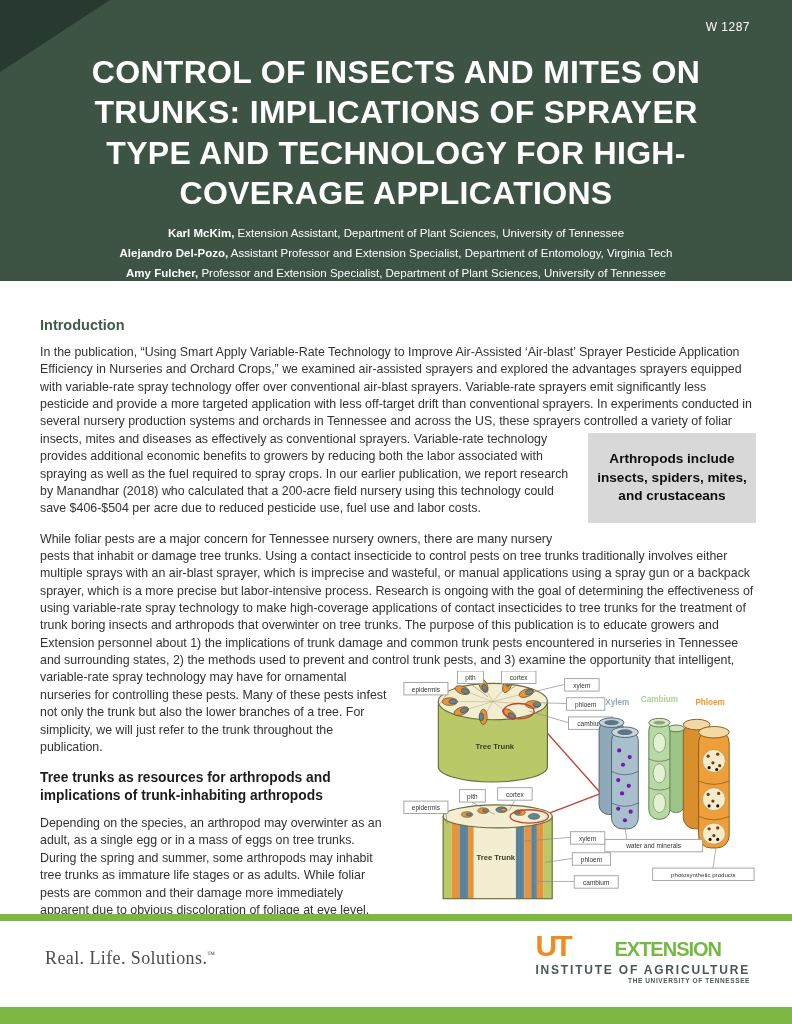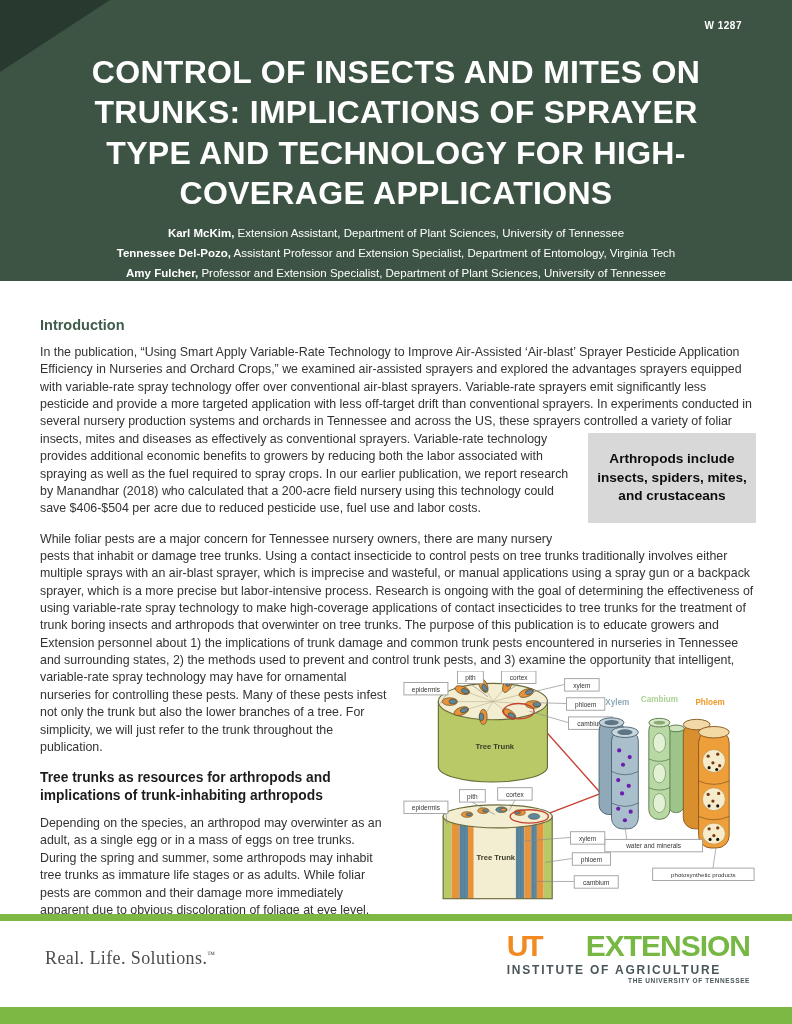--- a/index.html
+++ b/index.html
@@ -4,21 +4,21 @@
 <style>
   html,body{margin:0;padding:0;background:#e8e8e8;}
   .page{
     position:relative;width:792px;height:1024px;margin:0 auto;background:#ffffff;
     font-family:"Liberation Sans",sans-serif;overflow:hidden;
   }
   
   .banner{position:relative;height:281px;background:#3d5444;color:#fff;}
   .corner-tri{position:absolute;top:0;left:0;width:0;height:0;
     border-top:72px solid #283a30;border-right:110px solid transparent;}
-  .pub-number{position:absolute;top:20px;right:50px;font-size:10px;font-weight:bold;letter-spacing:.5px;}
+  .pub-number{position:absolute;top:20px;right:42px;font-size:12px;font-weight:normal;letter-spacing:.5px;}
   .title{margin:0 auto;padding-top:52px;max-width:640px;text-align:center;
     font-size:32px;font-weight:800;line-height:1.26;letter-spacing:.3px;}
   .authors{margin-top:11px;text-align:center;font-size:11.5px;line-height:1.72;}
   .authors b{font-weight:bold;}
   
   .main{padding:0 38px 0 40px;color:#333;}
   .intro-heading{margin:36px 0 11px;font-size:14.5px;font-weight:bold;color:#3f5d4b;}
   .para{font-size:12.4px;line-height:1.4;margin:0 0 13px 0;}
   .para b{font-weight:bold;color:#1b1b1b;}
   .callout{float:right;clear:right;display:block;width:156px;margin:2px -2px 12px 14px;
@@ -40,37 +40,37 @@
   .tt{font-size:8px;font-weight:bold;fill:#3c3c28;text-anchor:middle;}
   
   .footer{position:absolute;left:0;right:0;bottom:0;}
   .rule{height:7px;background:#7cb843;}
   .footer-main{height:74px;background:#fff;display:flex;align-items:center;justify-content:space-between;padding:0 42px 12px 45px;}
   .tagline{font-family:"Liberation Serif",serif;font-size:18px;color:#4c4c4c;letter-spacing:.4px;}
   .tagline sup{font-size:8px;}
   .logo{display:flex;flex-direction:column;align-items:flex-start;line-height:1;}
   .logo-row1{display:flex;align-items:baseline;gap:43px;}
   .logo-ut{font-size:30px;font-weight:900;color:#f18a21;letter-spacing:-3px;}
-  .logo-ext{font-size:30px;font-weight:900;color:#76b843;letter-spacing:-1px;margin-left:2px;}
+  .logo-ext{font-size:20px;font-weight:900;color:#76b843;letter-spacing:-1px;margin-left:2px;}
   .logo-inst{font-size:12px;font-weight:bold;color:#4a565a;letter-spacing:1.8px;margin-top:3px;}
   .logo-univ{font-size:6.5px;font-weight:bold;color:#4a565a;letter-spacing:.6px;margin-top:2px;align-self:flex-end;}
   .bottom-bar{height:17px;background:#7cb843;}
 </style>
 </head>
 <body>
 
 <div class="page">
 
   <div class="banner">
     <div class="corner-tri"></div>
     <div class="pub-number">W 1287</div>
     <h1 class="title">CONTROL OF INSECTS AND MITES ON TRUNKS: IMPLICATIONS OF SPRAYER TYPE AND TECHNOLOGY FOR HIGH-COVERAGE APPLICATIONS</h1>
     <div class="authors">
       <div><b>Karl McKim,</b><span> Extension Assistant, Department of Plant Sciences, University of Tennessee</span></div>
-      <div><b>Tennessee Del-Pozo,</b><span> Assistant Professor and Extension Specialist, Department of Entomology, Virginia Tech</span></div>
+      <div><b>Alejandro Del-Pozo,</b><span> Assistant Professor and Extension Specialist, Department of Entomology, Virginia Tech</span></div>
       <div><b>Amy Fulcher,</b><span> Professor and Extension Specialist, Department of Plant Sciences, University of Tennessee</span></div>
     </div>
   </div>
 
   <div class="main">
     <h2 class="intro-heading">Introduction</h2>
 
     <div class="para">
       <span>In the publication, “Using Smart Apply Variable-Rate Technology to Improve Air-Assisted ‘Air-blast’ Sprayer Pesticide Application Efficiency in Nurseries and Orchard Crops,” we examined air-assisted sprayers and explored the advantages sprayers equipped with variable-rate spray technology offer over conventional air-blast sprayers. Variable-rate sprayers emit significantly less pesticide and provide a more targeted application with less off-target drift than conventional sprayers. In experiments conducted in several nursery production systems and orchards in Tennessee and across the US, these sprayers </span><span class="callout"><span class="callout-text">Arthropods include insects, spiders, mites, and crustaceans</span></span><span>controlled a variety of foliar insects, mites and diseases as effectively as conventional sprayers. Variable-rate technology provides additional economic benefits to growers by reducing both the labor associated with spraying as well as the fuel required to spray crops. In our earlier publication, we report research by Manandhar (2018) who calculated that a 200-acre field nursery using this technology could save $406-$504 per acre due to reduced pesticide use, fuel use and labor costs.</span>
     </div>

